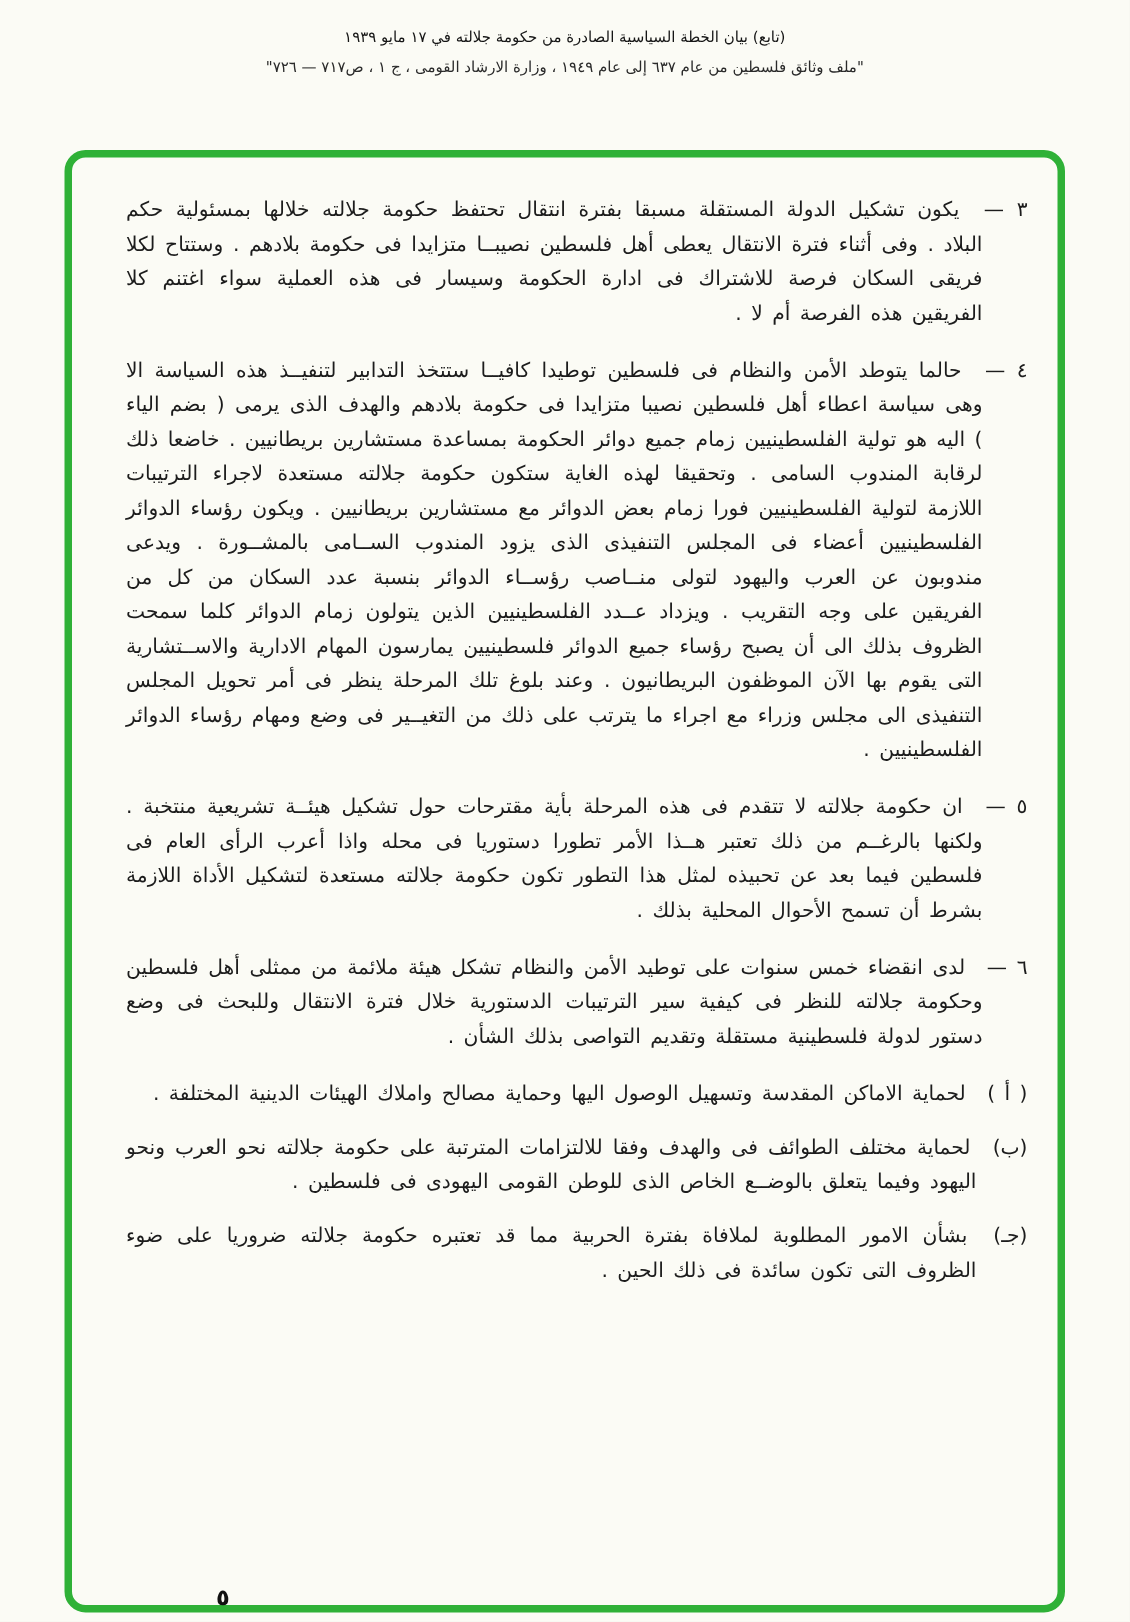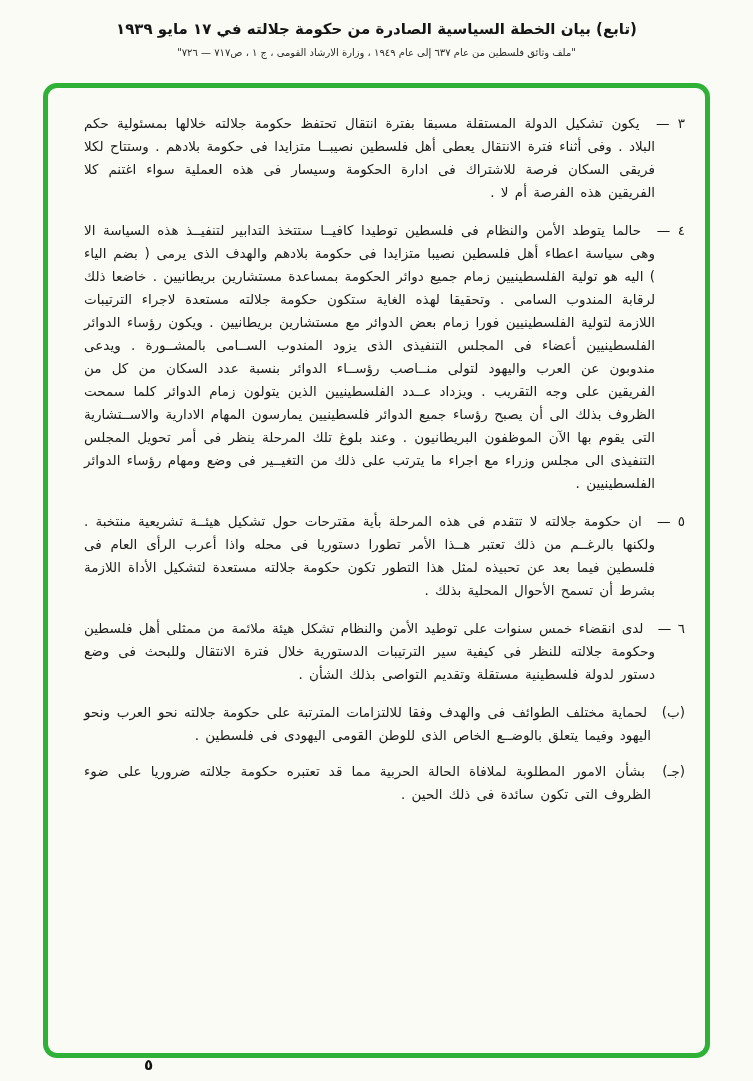--- a/index.html
+++ b/index.html
@@ -19,32 +19,32 @@
     width: 753px;
     height: 1081px;
     background: #fbfbf5;
     direction: rtl;
   }
   .header {
     text-align: center;
     padding-top: 20px;
   }
   .title {
-    font-size: 15px;
-    font-weight: bold;
+    font-size: 10px;
+    font-weight: normal;
     color: #151515;
   }
   .subtitle {
     font-size: 10px;
     margin-top: 9px;
     color: #2a2a2a;
   }
   .frame {
     position: absolute;
-    top: 83px;
+    top: 100px;
     right: 43px;
     width: 667px;
     height: 975px;
     border: 5px solid #2fb137;
     border-radius: 14px;
     box-sizing: border-box;
     padding: 24px 20px 10px 36px;
     overflow: hidden;
   }
   .para {
@@ -106,28 +106,32 @@
       <span class="marker">٥ —</span>
       <span>ان حكومة جلالته لا تتقدم فى هذه المرحلة بأية مقترحات حول تشكيل هيئــة تشريعية منتخبة . ولكنها بالرغــم من ذلك تعتبر هــذا الأمر تطورا دستوريا فى محله واذا أعرب الرأى العام فى فلسطين فيما بعد عن تحبيذه لمثل هذا التطور تكون حكومة جلالته مستعدة لتشكيل الأداة اللازمة بشرط أن تسمح الأحوال المحلية بذلك .</span>
     </div>
 
     <div class="para">
       <span class="marker">٦ —</span>
       <span>لدى انقضاء خمس سنوات على توطيد الأمن والنظام تشكل هيئة ملائمة من ممثلى أهل فلسطين وحكومة جلالته للنظر فى كيفية سير الترتيبات الدستورية خلال فترة الانتقال وللبحث فى وضع دستور لدولة فلسطينية مستقلة وتقديم التواصى بذلك الشأن .</span>
     </div>
 
 
+    <div class="subitem">
+      <span class="marker">( أ )</span>
+      <span>لحماية الاماكن المقدسة وتسهيل الوصول اليها وحماية مصالح واملاك الهيئات الدينية المختلفة .</span>
+    </div>
 
     <div class="subitem">
       <span class="marker">(ب)</span>
       <span>لحماية مختلف الطوائف فى والهدف وفقا للالتزامات المترتبة على حكومة جلالته نحو العرب ونحو اليهود وفيما يتعلق بالوضــع الخاص الذى للوطن القومى اليهودى فى فلسطين .</span>
     </div>
 
     <div class="subitem">
       <span class="marker">(جـ)</span>
-      <span>بشأن الامور المطلوبة لملافاة الحالة الحربية مما قد تعتبره حكومة جلالته ضروريا على ضوء الظروف التى تكون سائدة فى ذلك الحين .</span>
+      <span>بشأن الامور المطلوبة لملافاة بفترة الحربية مما قد تعتبره حكومة جلالته ضروريا على ضوء الظروف التى تكون سائدة فى ذلك الحين .</span>
     </div>
 
   </div>
 
   <div class="page-number">٥</div>
 
 </div>
 
 </body></html>

